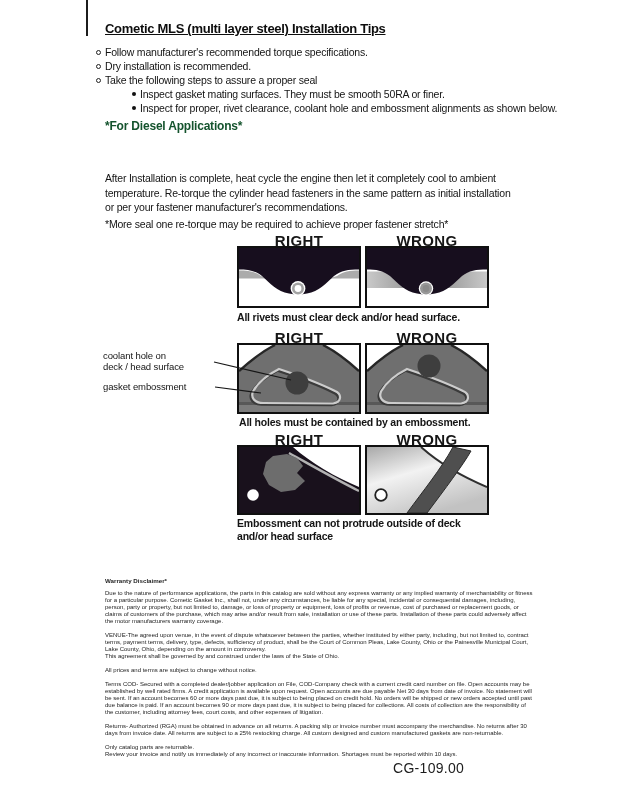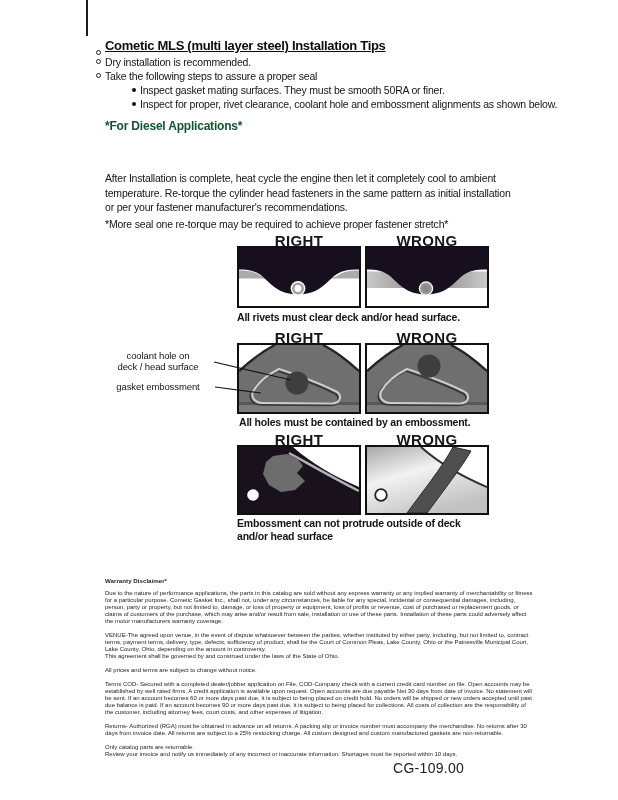--- a/index.html
+++ b/index.html
@@ -1,49 +1,50 @@
 <!DOCTYPE html>
 <html><head>
 <meta charset="utf-8">
 <style>
   html,body{margin:0;padding:0;background:#ffffff;}
   body{width:618px;height:800px;position:relative;font-family:"Liberation Sans",sans-serif;color:#111;}
   .page{position:absolute;left:0;top:0;width:618px;height:800px;background:#fff;overflow:hidden;}
   .reg-mark{position:absolute;left:86px;top:0;width:2px;height:36px;background:#1c1c1c;}
-  .title{position:absolute;left:105px;top:38px;margin:0;font-size:13px;font-weight:bold;letter-spacing:-0.3px;text-decoration:underline;color:#0d0d0d;}
+  .title{position:absolute;left:105px;top:21px;margin:0;font-size:13px;font-weight:bold;letter-spacing:-0.3px;text-decoration:underline;color:#0d0d0d;}
   .tips{position:absolute;left:96px;top:45px;font-size:10.5px;letter-spacing:-0.2px;line-height:14px;color:#141414;}
   .tip{display:flex;align-items:flex-start;}
   .ob{width:3px;height:3px;border:1px solid #222;border-radius:50%;margin:4.5px 4px 0 0;flex:none;}
   .db{width:4px;height:4px;background:#111;border-radius:50%;margin:5px 4px 0 0;flex:none;}
   .tip.sub{margin-left:36px;}
   .body-p{position:absolute;left:105px;margin:0;font-size:10.5px;letter-spacing:-0.2px;line-height:14.5px;color:#141414;white-space:pre;}
   .diesel-heading{position:absolute;left:105px;top:119px;margin:0;font-size:12px;font-weight:bold;letter-spacing:-0.2px;color:#14532d;}
   .p1{top:138px}.p2{top:171px}.note{top:217px}
   .fig-label{position:absolute;width:124px;text-align:center;font-size:15px;font-weight:bold;letter-spacing:0.4px;color:#161616;}
   .figbox{position:absolute;border:2px solid #101010;background:#fff;line-height:0;}
   .figcap{position:absolute;font-size:10.5px;font-weight:bold;letter-spacing:-0.2px;line-height:12.5px;white-space:pre;color:#141414;}
-  .callout{position:absolute;left:103px;width:110px;text-align:center;font-size:9.5px;line-height:11px;white-space:pre;letter-spacing:-0.1px;color:#141414;}
+  .callout{position:absolute;left:103px;width:110px;text-align:left;font-size:9.5px;line-height:11px;white-space:pre;letter-spacing:-0.1px;color:#141414;}
   .overlay{position:absolute;left:0;top:0;width:618px;height:800px;pointer-events:none;}
   .legal{position:absolute;left:105px;top:577px;width:429px;font-size:6px;line-height:7px;letter-spacing:0;color:#242424;}
   .legal p{margin:0 0 7px 0;white-space:pre-line;}
   .legal .lh{font-weight:bold;margin-bottom:6px;font-size:6.2px;}
   .docnum{position:absolute;left:393px;top:760px;font-size:14px;letter-spacing:0.3px;color:#1c1c1c;}
 </style>
 </head>
 <body>
 
 <div class="page">
 
   <div class="reg-mark"></div>
 
   <h1 class="title">Cometic MLS (multi layer steel) Installation Tips</h1>
 
   <div class="tips">
     <div class="tip">
       <span class="ob"></span>
+      <span>Follow manufacturer's recommended torque specifications.</span>
     </div>
     <div class="tip">
       <span class="ob"></span>
       <span>Dry installation is recommended.</span>
     </div>
     <div class="tip">
       <span class="ob"></span>
       <span>Take the following steps to assure a proper seal</span>
     </div>
     <div class="tip sub">

